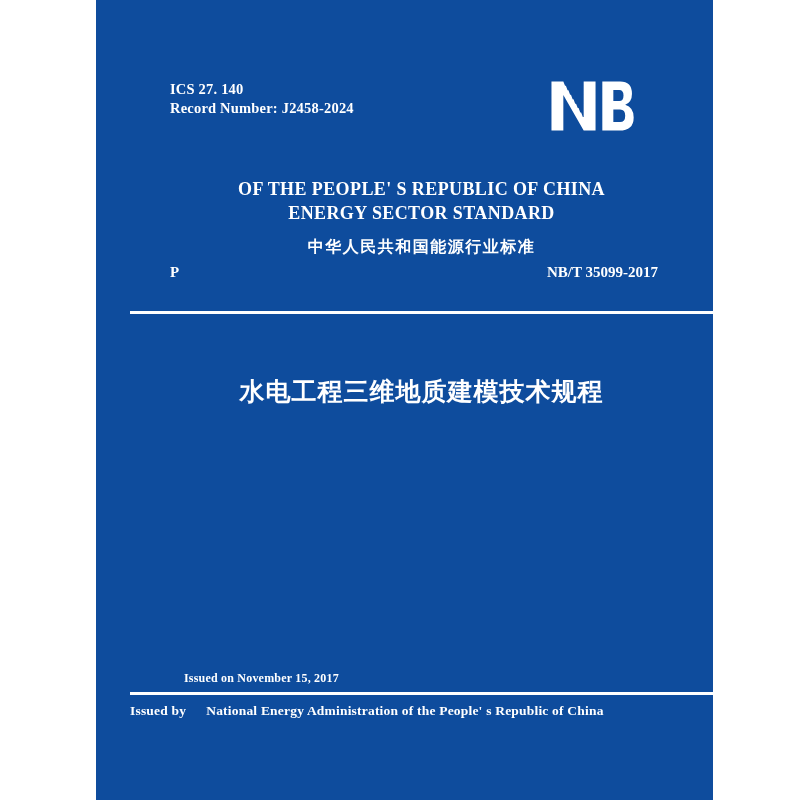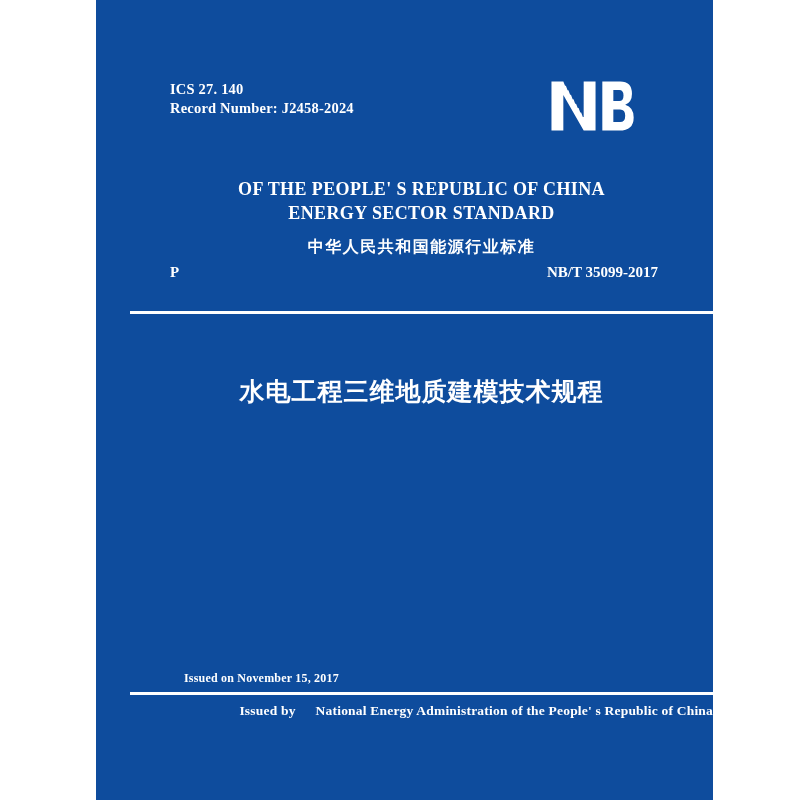--- a/index.html
+++ b/index.html
@@ -120,21 +120,21 @@
     display: flex;
     justify-content: space-between;
     align-items: baseline;
     padding: 0 55px 0 54px;
     font-size: 12px;
     letter-spacing: 0.2px;
   }
 
   .issuer-row {
     top: 703px;
-    text-align: right;
+    text-align: left;
     font-size: 13.5px;
     letter-spacing: 0.2px;
   }
   .issuer-label { margin-right: 20px; }
 </style>
 </head>
 <body>
 
 <div class="stage">
   <div class="cover">

